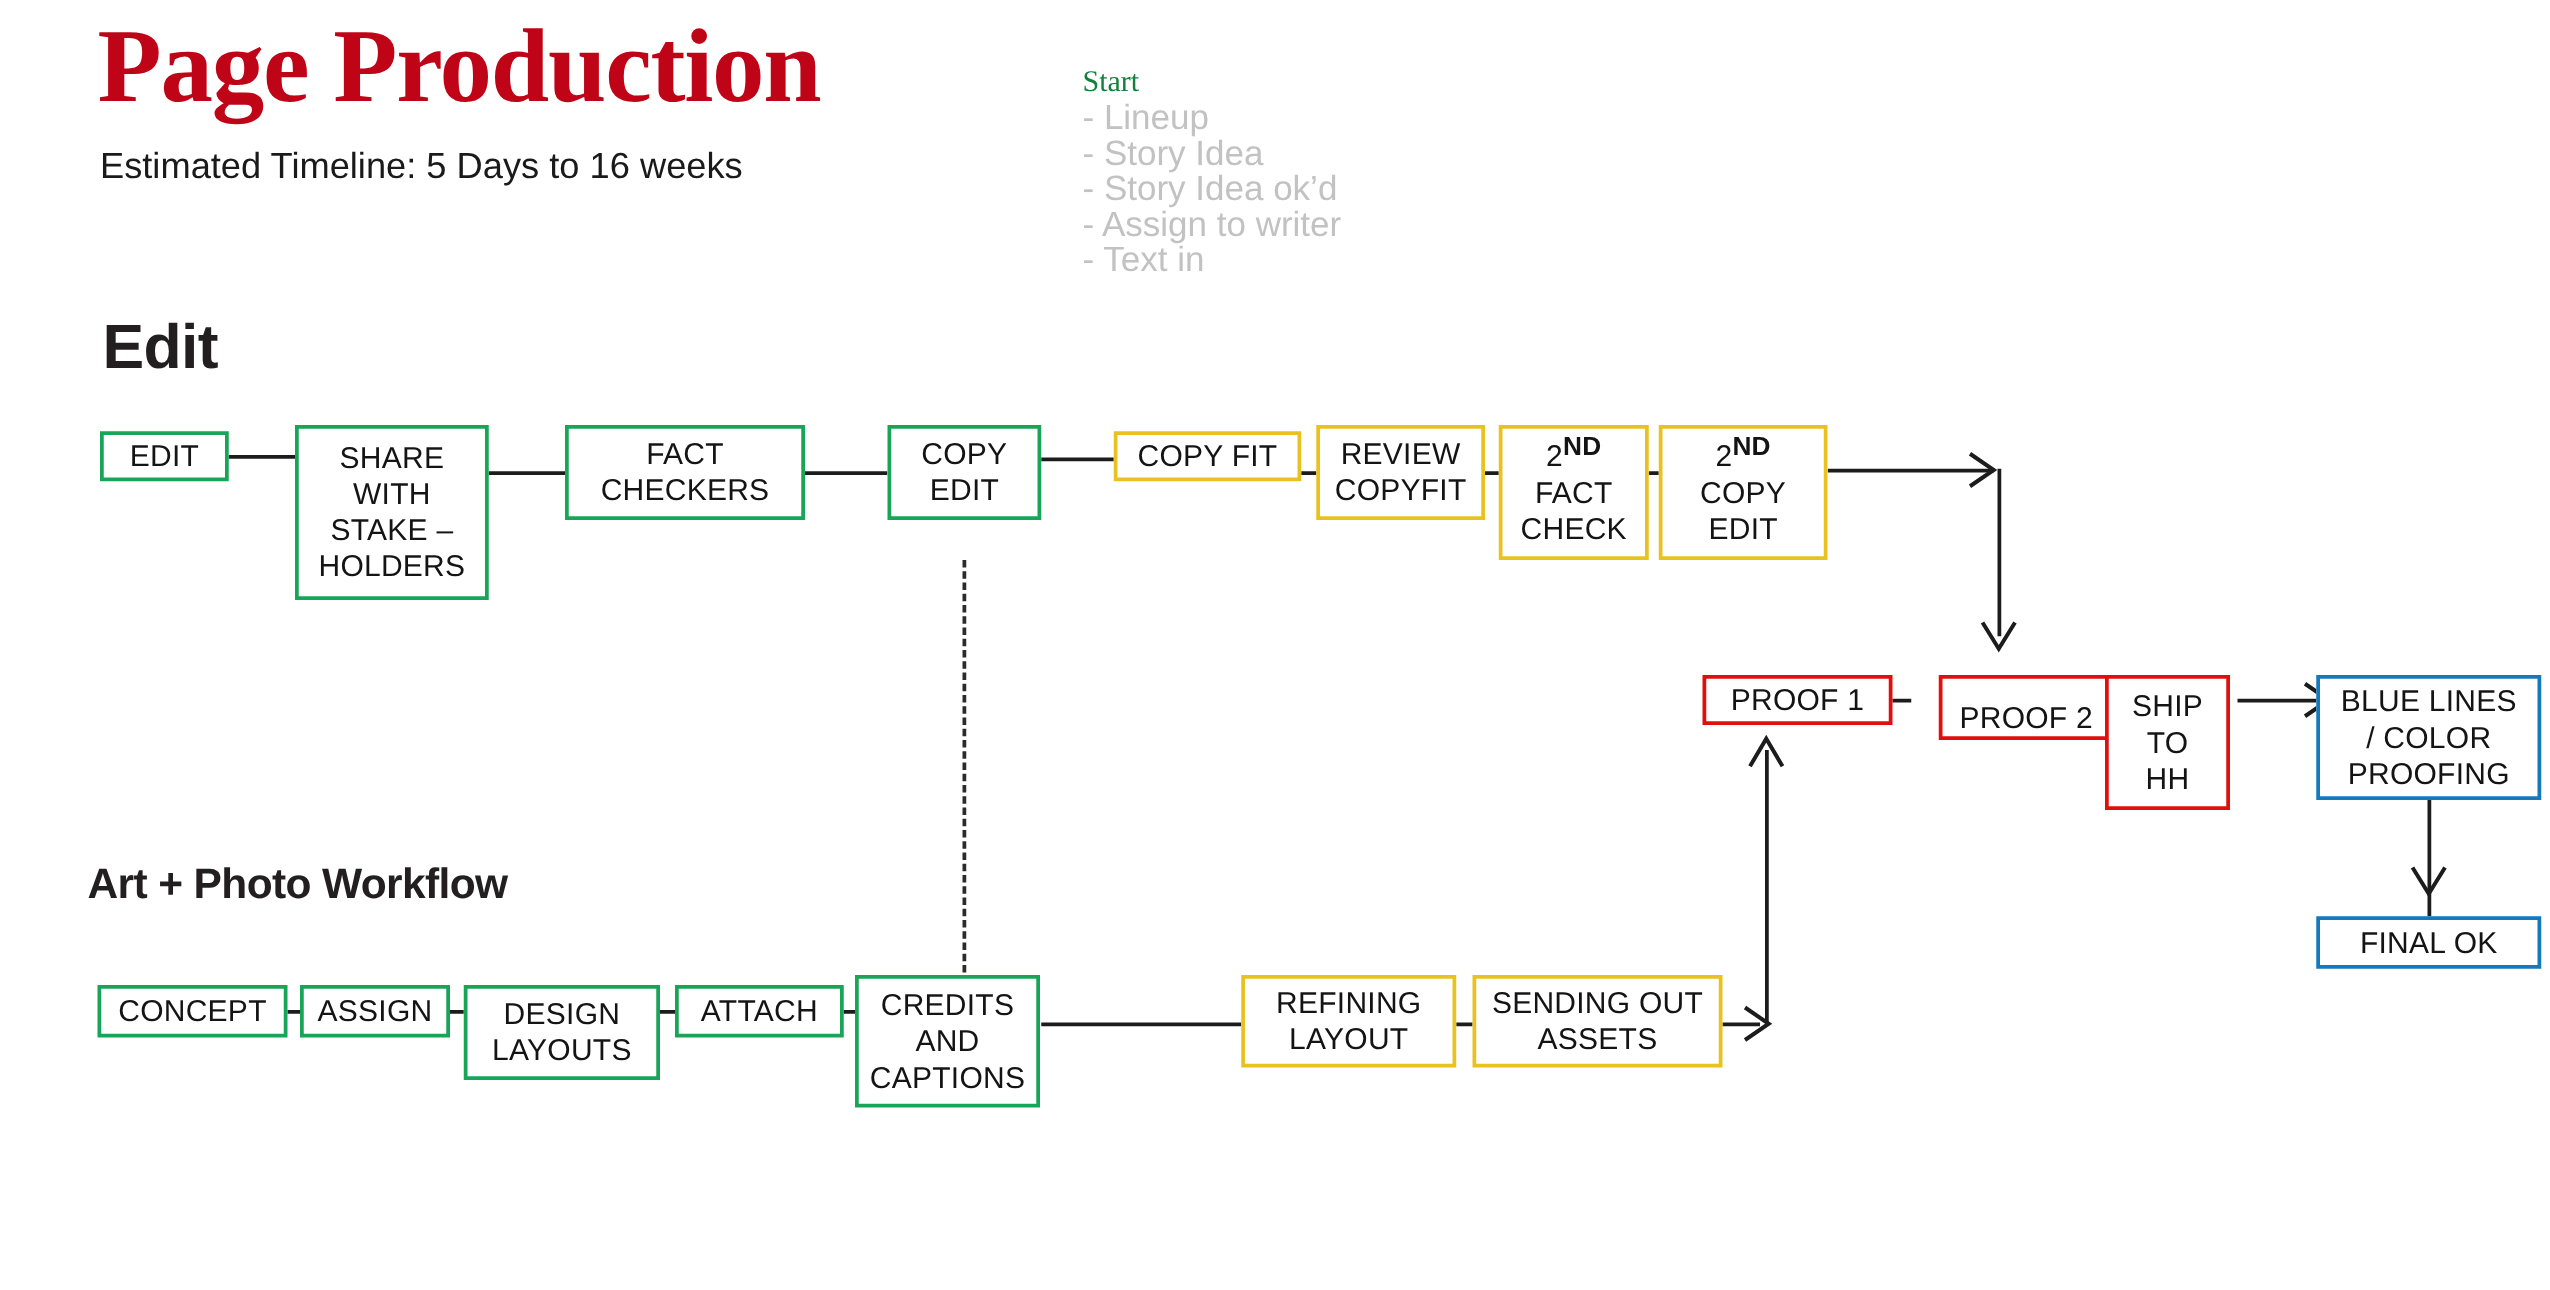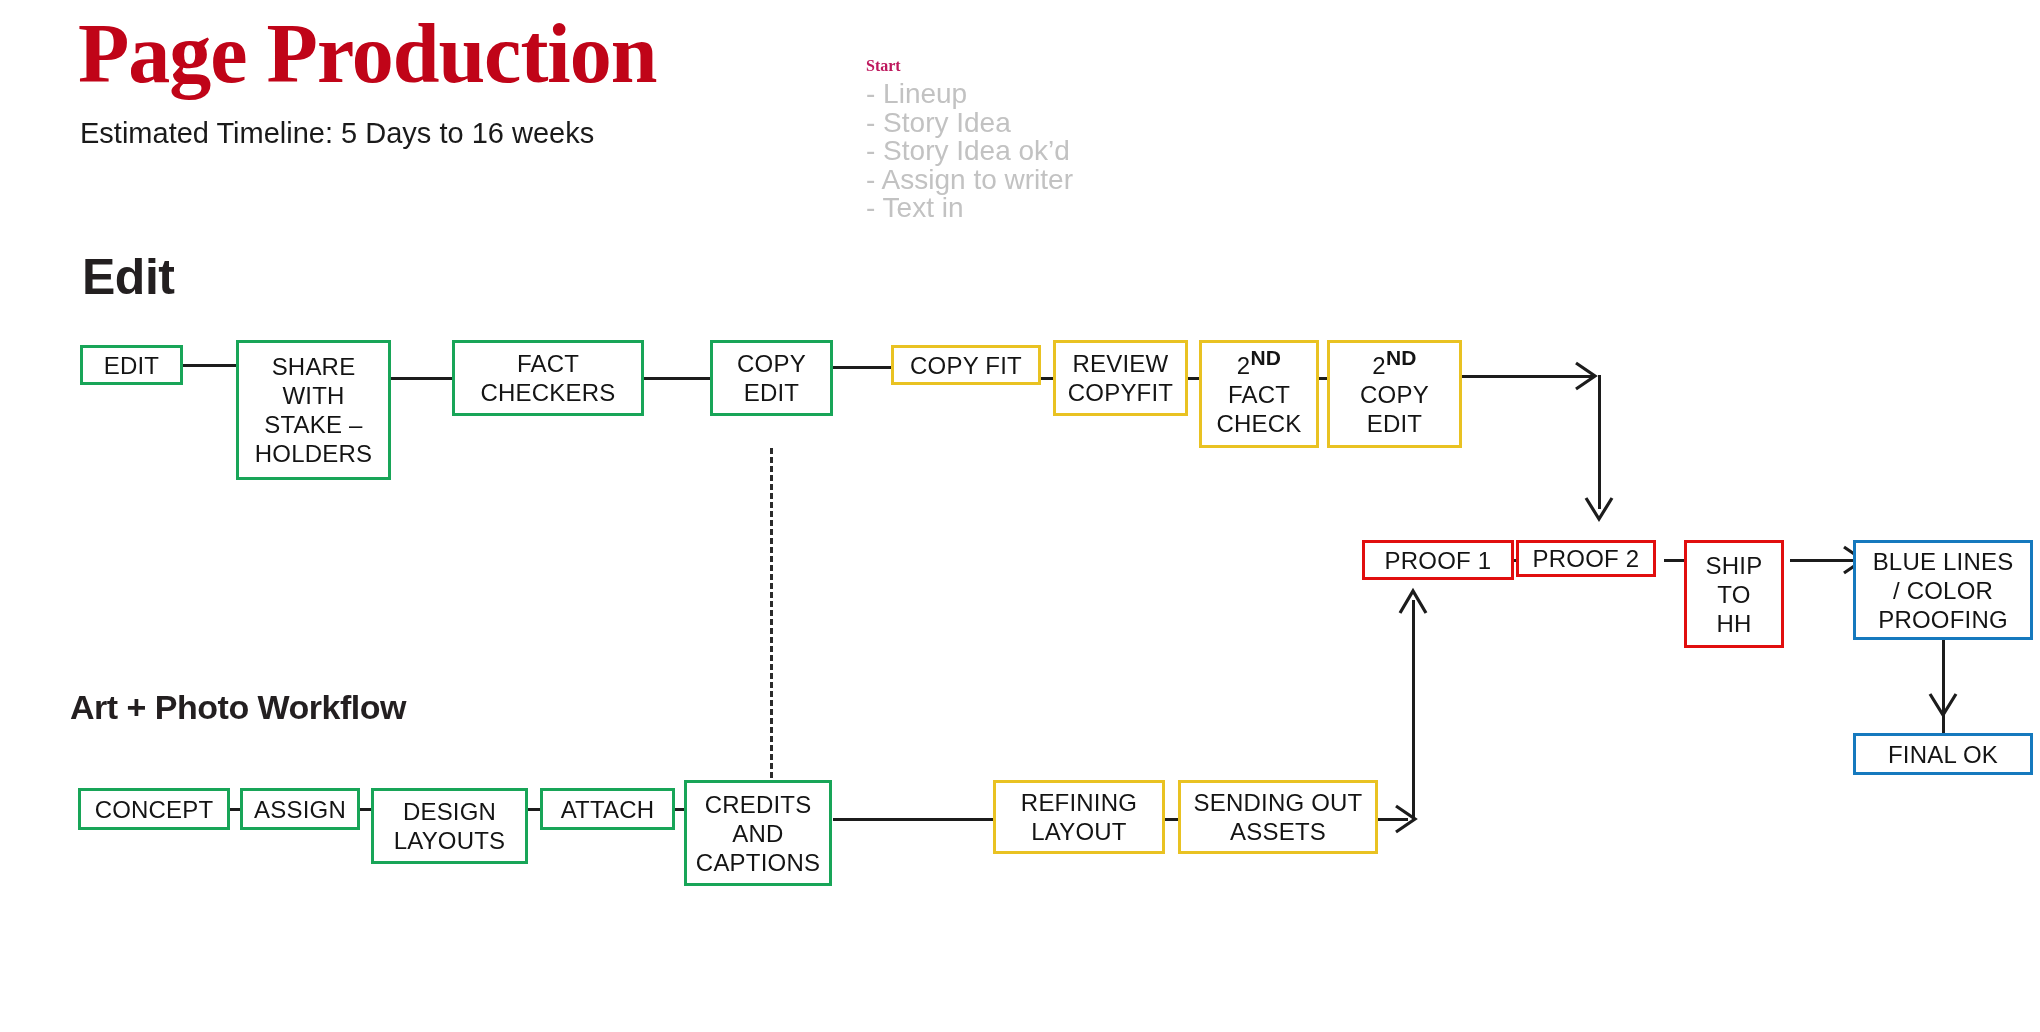--- a/index.html
+++ b/index.html
@@ -19,21 +19,21 @@
   }
   .subtitle{
     position:absolute;left:80px;top:117px;
     font-size:29px;color:#1a1a1a;white-space:nowrap;
   }
 
   
   .startblock{position:absolute;left:866px;top:52px;color:#bfbfbf;}
   .startblock .sb-head{
     font-family:"Liberation Serif","DejaVu Serif",serif;
-    font-weight:bold;font-size:16px;line-height:28px;color:#be185d;
+    font-weight:normal;font-size:24px;line-height:28px;color:#15803d;
   }
   .startblock .sb-item{
     font-size:28px;line-height:28.5px;color:#c2c2c2;white-space:nowrap;
   }
 
   
   .section-h{
     position:absolute;font-weight:bold;color:#231f20;
     letter-spacing:-0.5px;white-space:nowrap;
   }
@@ -153,21 +153,21 @@
   </svg>
 
   <div class="conn v-line" style="left:1942px;top:637px;height:98px;"></div>
   <svg class="arrow" style="left:1927px;top:688px;" width="32" height="34" viewBox="0 0 32 34">
     <path d="M3 6 L16 27 L29 6" fill="none" stroke="#1c1c1c" stroke-width="3.2"></path>
   </svg>
 
   <div class="node red" style="left:1362px;top:540px;width:152px;height:40px;">
     <span class="lbl">PROOF 1</span>
   </div>
-  <div class="node red" style="left:1516px;top:540px;width:140px;height:37px;">
+  <div class="node red" style="left:1551px;top:540px;width:140px;height:52px;align-items:flex-end;">
     <span class="lbl">PROOF 2</span>
   </div>
   <div class="node red" style="left:1684px;top:540px;width:100px;height:108px;flex-direction:column;">
     <span class="lbl">SHIP</span>
     <span class="lbl">TO</span>
     <span class="lbl">HH</span>
   </div>
 
   <div class="node blue" style="left:1853px;top:540px;width:180px;height:100px;flex-direction:column;">
     <span class="lbl">BLUE LINES</span>

